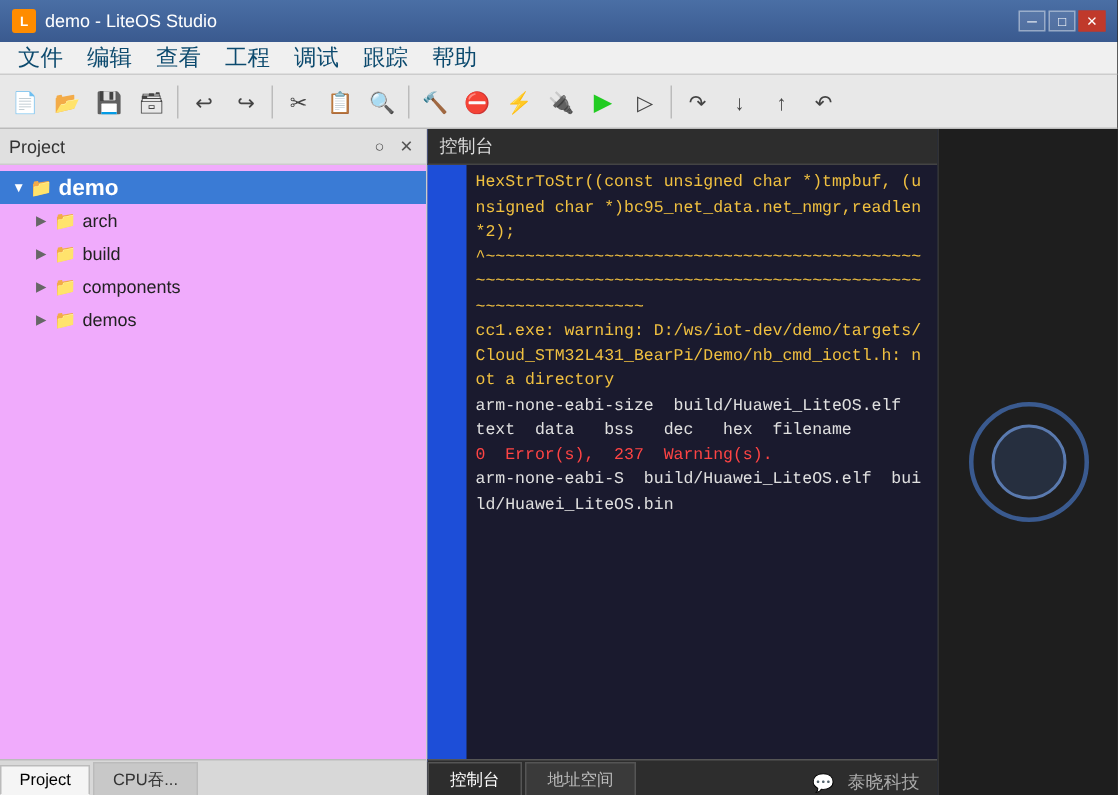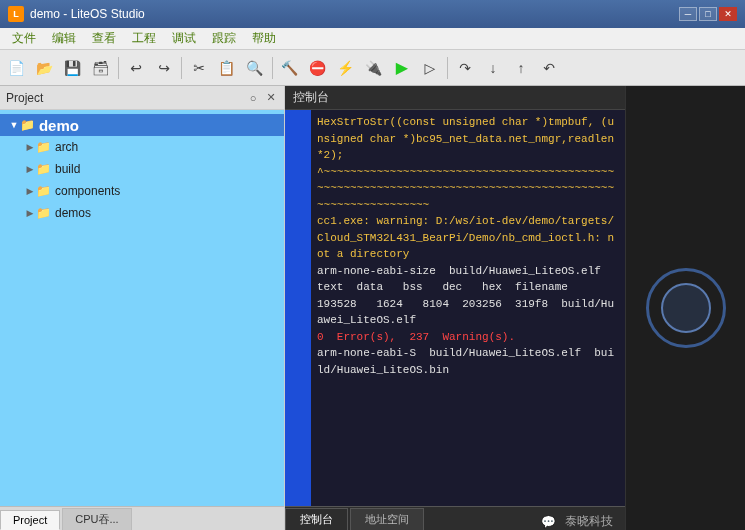--- a/index.html
+++ b/index.html
@@ -53,22 +53,22 @@
     #titlebar .win-btn.close { background: #c0392b; border-color: #c0392b; }
 
     
     #menubar {
       background: #f0f0f0;
       height: 22px;
       display: flex;
       align-items: center;
       padding: 0 4px;
       border-bottom: 1px solid #ccc;
-      font-size: 12px;
-      color: #4d7c0f;
+      font-size: 15px;
+      color: #0c4a6e;
     }
     .menu-item {
       padding: 2px 8px;
       cursor: pointer;
     }
 
     
     #toolbar {
       background: #e8e8e8;
       height: 36px;
@@ -104,25 +104,24 @@
 
     
     #main {
       display: flex;
       height: calc(530px - 28px - 22px - 36px);
     }
 
     
     #left-panel {
       width: 285px;
-      background: #7dd3fc;
+      background: #f0abfc;
       border-right: 1px solid #ccc;
       display: flex;
       flex-direction: column;
-      text-align: center;
     }
     #project-header {
       background: #e0e0e0;
       height: 24px;
       display: flex;
       align-items: center;
       padding: 0 6px;
       font-size: 12px;
       color: #333;
       border-bottom: 1px solid #ccc;
@@ -407,21 +406,20 @@
     <div id="console-header">
       <span>控制台</span>
     </div>
 
     <div id="console-output">
       <div class="console-line line-yellow">HexStrToStr((const unsigned char *)tmpbuf, (unsigned char *)bc95_net_data.net_nmgr,readlen*2);</div>
       <div class="console-line line-yellow">^~~~~~~~~~~~~~~~~~~~~~~~~~~~~~~~~~~~~~~~~~~~~~~~~~~~~~~~~~~~~~~~~~~~~~~~~~~~~~~~~~~~~~~~~~~~~~~~~~~~~~~~~~~</div>
       <div class="console-line line-yellow">cc1.exe: warning: D:/ws/iot-dev/demo/targets/Cloud_STM32L431_BearPi/Demo/nb_cmd_ioctl.h: not a directory</div>
       <div class="console-line line-white">arm-none-eabi-size  build/Huawei_LiteOS.elf</div>
       <div class="console-line line-white">text  data   bss   dec   hex  filename</div>
-      <div class="console-line line-white">193528   1624   8104  203256  319f8  build/Huawei_LiteOS.elf</div>
       <div class="console-line line-red">0  Error(s),  237  Warning(s).</div>
       <div class="console-line line-white">arm-none-eabi-S  build/Huawei_LiteOS.elf  build/Huawei_LiteOS.bin</div>
     </div>
 
     <div id="bottom-tabs">
       <div class="bottom-tab-group">
         <div class="bottom-tab active">控制台</div>
         <div class="bottom-tab">地址空间</div>
       </div>
       <div id="logo-area">

